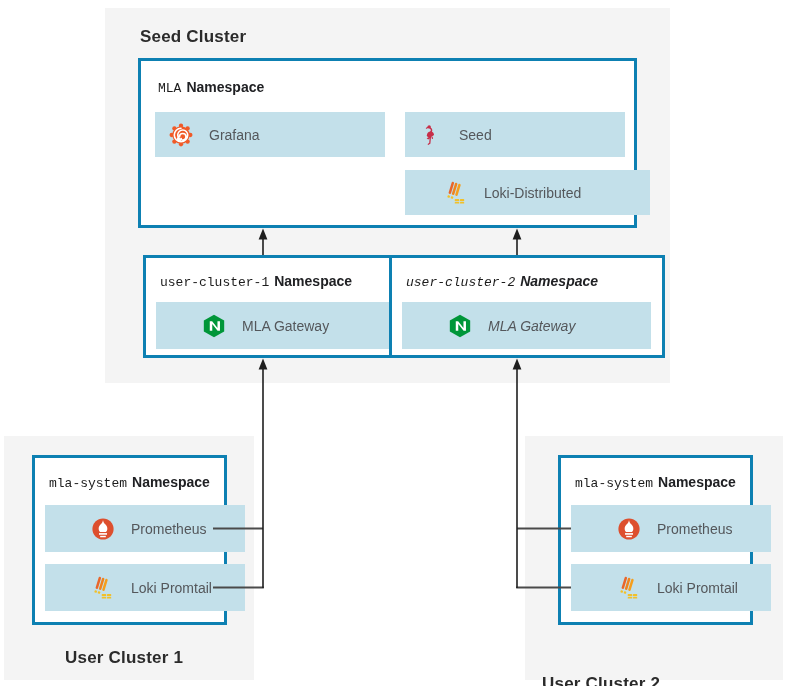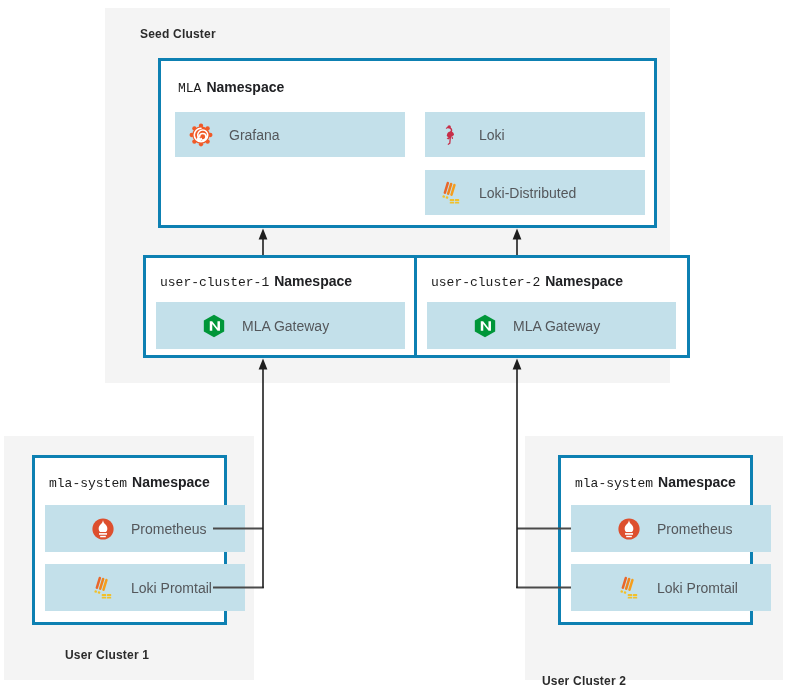--- a/index.html
+++ b/index.html
@@ -2,21 +2,21 @@
 <html><head>
 <meta charset="utf-8">
 <style>
   html,body{margin:0;padding:0;}
   body{
     width:786px;height:686px;position:relative;background:#ffffff;
     font-family:"Liberation Sans", sans-serif;overflow:hidden;
   }
   .cluster{position:absolute;background:#f4f4f4;}
   .cluster-title{
-    position:absolute;font-size:12px;font-weight:700;color:#2b2b2b;letter-spacing:.2px;
+    position:absolute;font-size:17px;font-weight:700;color:#2b2b2b;letter-spacing:.2px;
   }
   .nsbox{
     position:absolute;background:#ffffff;border:3px solid #0d80b2;box-sizing:border-box;
   }
   .ns-title{position:absolute;white-space:nowrap;}
   .ns-title .mono{
     font-family:"Liberation Mono","DejaVu Sans Mono",monospace;
     font-size:13px;color:#1c1c1c;
   }
   .ns-title .suffix{font-size:14px;font-weight:700;color:#202124;margin-left:5px;}
@@ -30,21 +30,21 @@
   .item.tall{height:47px;padding-left:32px;}
   #overlay{position:absolute;left:0;top:0;width:786px;height:686px;pointer-events:none;z-index:9;}
 </style>
 </head>
 <body>
 
 <div class="cluster" style="left:105px;top:8px;width:565px;height:375px;">
   <div class="cluster-title" style="left:35px;top:19px;">Seed Cluster</div>
 </div>
 
-<div class="nsbox" style="left:138px;top:58px;width:499px;height:170px;margin-left:20px;">
+<div class="nsbox" style="left:138px;top:58px;width:499px;height:170px;">
   <div class="ns-title" style="left:17px;top:17px;">
     <span class="mono">MLA</span><span class="suffix">Namespace</span>
   </div>
 
   <div class="item" style="left:14px;top:51px;width:230px;">
     <span class="icon">
       <svg viewBox="0 0 24 24">
         <g fill="#f05a28">
           <circle cx="12" cy="12" r="8"></circle>
           <circle cx="20.6" cy="12" r="2"></circle>
@@ -71,25 +71,25 @@
           <path d="M11.4 13.8 L10.9 19.6 M10.9 19.6 L9.5 20.5" stroke-width="1.2"></path>
           <path d="M13 13.9 L13.3 15.2" stroke-width="1.1"></path>
         </g>
         <g fill="#c72e49">
           <circle cx="10.3" cy="4.5" r="1.6"></circle>
           <path d="M8.2 12.2 c0 -2 1.6 -3.4 3.4 -3.4 c1.9 0 3.3 1.5 3.2 3.2 l-3.4 2.4 c-2 0 -3.2 -0.8 -3.2 -2.2 z"></path>
           <path d="M8 14.9 l2.7 -1.3 1.6 0.6 -2.9 2 z"></path>
         </g>
       </svg>
     </span>
-    <span class="label">Loki</span>
-  </div>
-
-
-  <div class="item" style="left:264px;top:109px;width:220px;">
+    <span class="label">Seed</span>
+  </div>
+
+
+  <div class="item" style="left:264px;top:109px;width:220px;padding-left:25px;">
     <span class="icon">
       <svg viewBox="0 0 24 24">
         <g transform="rotate(17 11 11)">
           <rect x="5.6" y="2.6" width="2.3" height="11.6" rx="1" fill="#e9662b"></rect>
           <rect x="8.8" y="2.6" width="2.3" height="11.6" rx="1" fill="#f0831e"></rect>
           <rect x="12" y="2.6" width="2.3" height="11.6" rx="1" fill="#f59e1d"></rect>
           <rect x="5.6" y="15.6" width="2.3" height="2.2" rx="0.8" fill="#f2c029"></rect>
           <rect x="8.8" y="15.6" width="2.3" height="2.2" rx="0.8" fill="#f2c029"></rect>
         </g>
         <g fill="#f2c029">
@@ -112,21 +112,21 @@
     <span class="icon">
       <svg viewBox="0 0 24 24">
         <polygon points="12,1.6 21.4,6.9 21.4,17.1 12,22.4 2.6,17.1 2.6,6.9" fill="#009639"></polygon>
         <path d="M8.1 16.3 V7.7 h2.2 l4.9 6.1 V7.7 h2.3 v8.6 h-2.2 L10.4 10.2 v6.1 z" fill="#ffffff"></path>
       </svg>
     </span>
     <span class="label">MLA Gateway</span>
   </div>
 </div>
 
-<div class="nsbox" style="left:414px;top:255px;width:276px;height:103px;">
+<div class="nsbox" style="left:389px;top:255px;width:276px;height:103px;font-style:italic;">
   <div class="ns-title" style="left:14px;top:14px;">
     <span class="mono">user-cluster-2</span><span class="suffix">Namespace</span>
   </div>
   <div class="item tall" style="left:10px;top:44px;width:217px;">
     <span class="icon">
       <svg viewBox="0 0 24 24">
         <polygon points="12,1.6 21.4,6.9 21.4,17.1 12,22.4 2.6,17.1 2.6,6.9" fill="#009639"></polygon>
         <path d="M8.1 16.3 V7.7 h2.2 l4.9 6.1 V7.7 h2.3 v8.6 h-2.2 L10.4 10.2 v6.1 z" fill="#ffffff"></path>
       </svg>
     </span>

